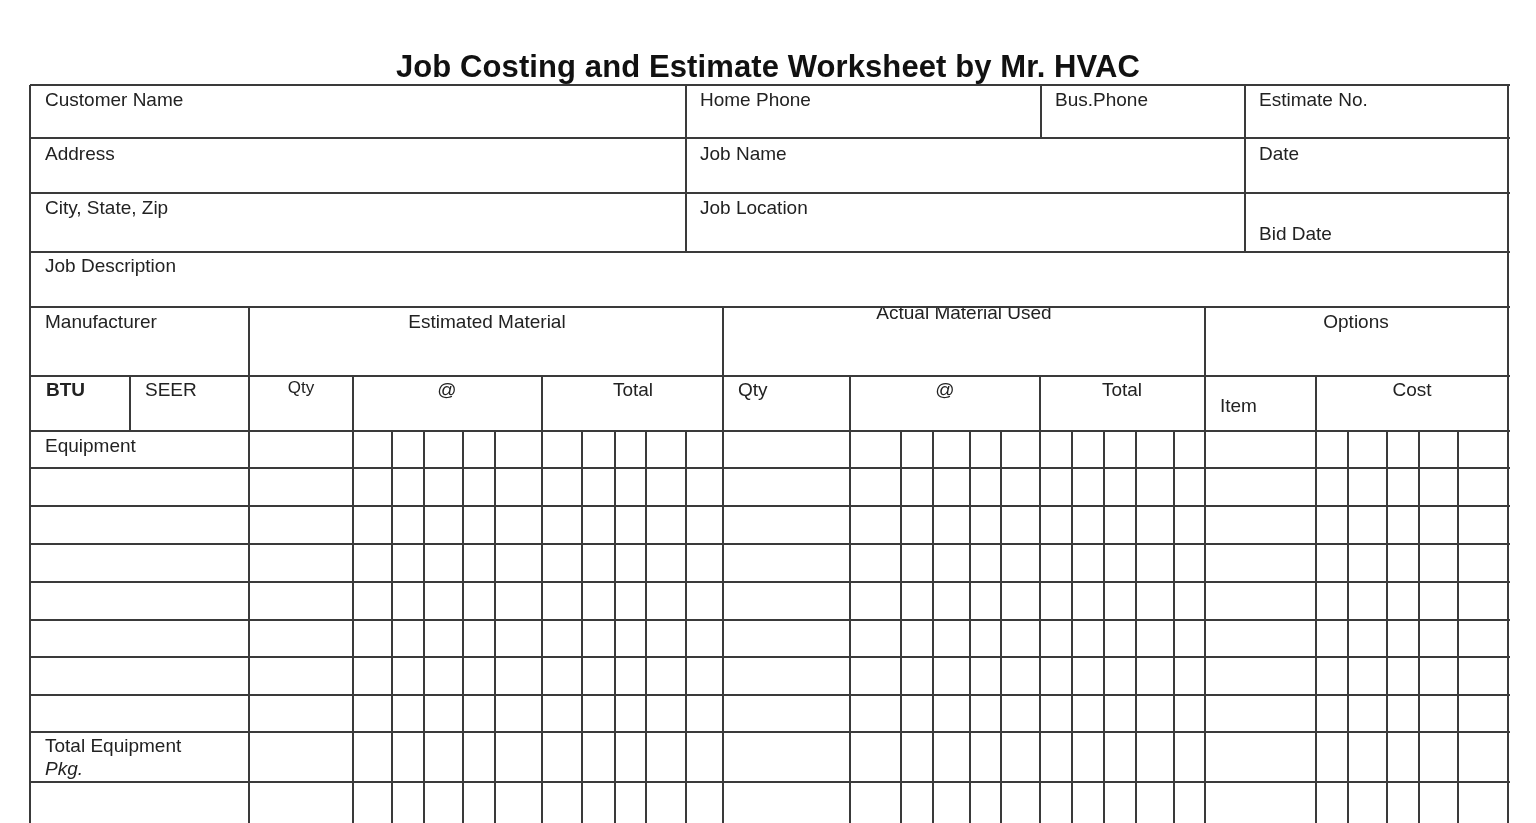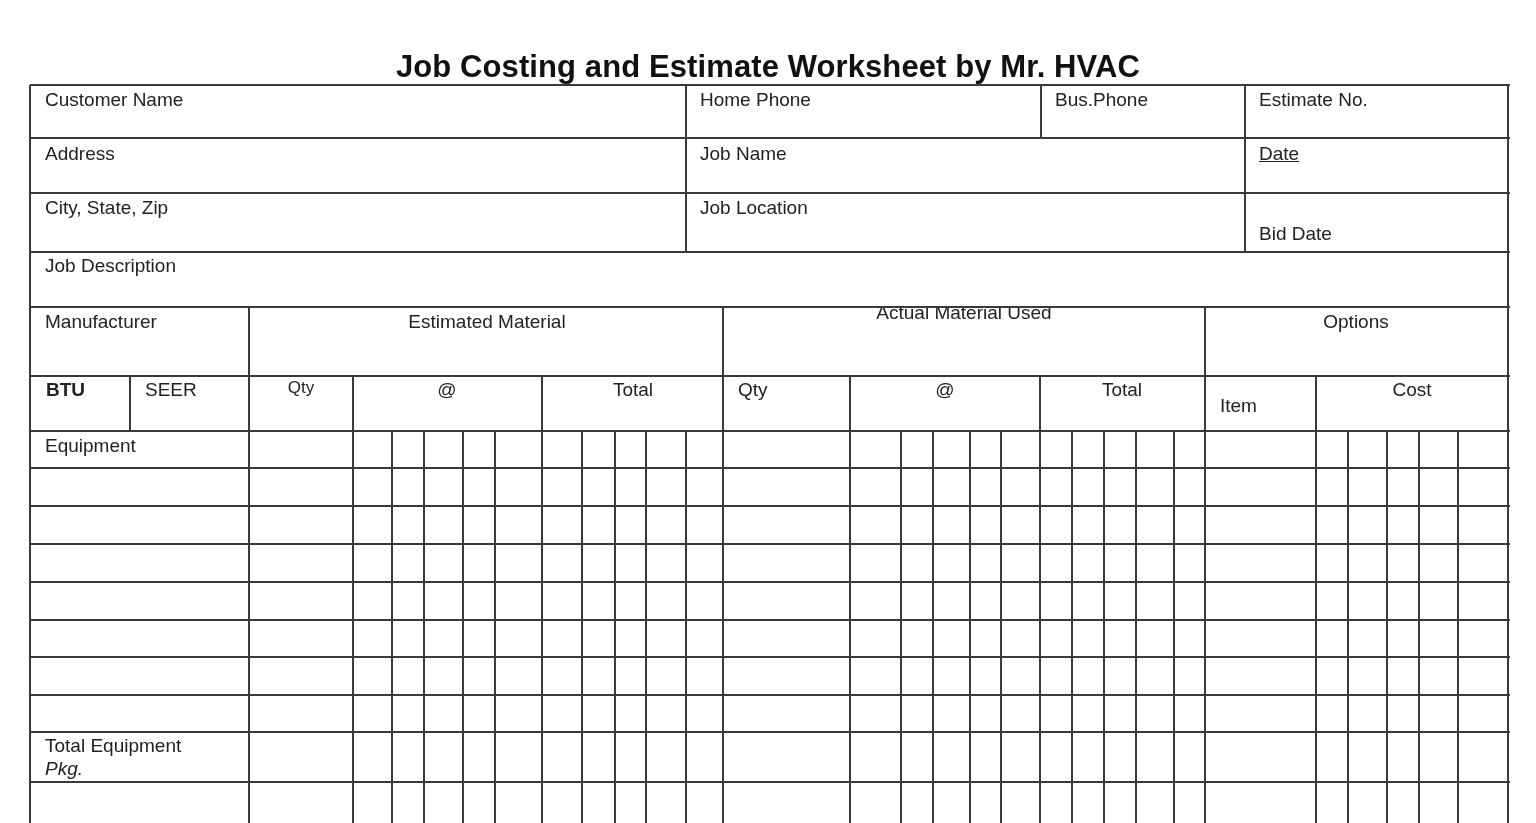--- a/index.html
+++ b/index.html
@@ -20,21 +20,21 @@
 
 <div id="sheet">
 
   <span class="lbl" style="left:45px; top:89px;">Customer Name</span>
   <span class="lbl" style="left:700px; top:89px;">Home Phone</span>
   <span class="lbl" style="left:1055px; top:89px;text-align:right;">Bus.Phone</span>
   <span class="lbl" style="left:1259px; top:89px;">Estimate No.</span>
 
   <span class="lbl" style="left:45px; top:143px;">Address</span>
   <span class="lbl" style="left:700px; top:143px;">Job Name</span>
-  <span class="lbl" style="left:1259px; top:143px;text-decoration:underline;">Date</span>
+  <span class="lbl" style="left:1259px; top:143px;">Date</span>
 
   <span class="lbl" style="left:45px; top:197px;">City, State, Zip</span>
   <span class="lbl" style="left:700px; top:197px;">Job Location</span>
   <span class="lbl" style="left:1259px; top:207px;margin-top:16px;">Bid Date</span>
 
   <span class="lbl" style="left:45px; top:255px;">Job Description</span>
 
   <span class="lbl" style="left:45px; top:311px;">Manufacturer</span>
   <span class="lbl c" style="left:487px; top:311px;">Estimated Material</span>
   <span class="lbl c" style="left:964px; top:302px;text-align:center;">Actual Material Used</span>

